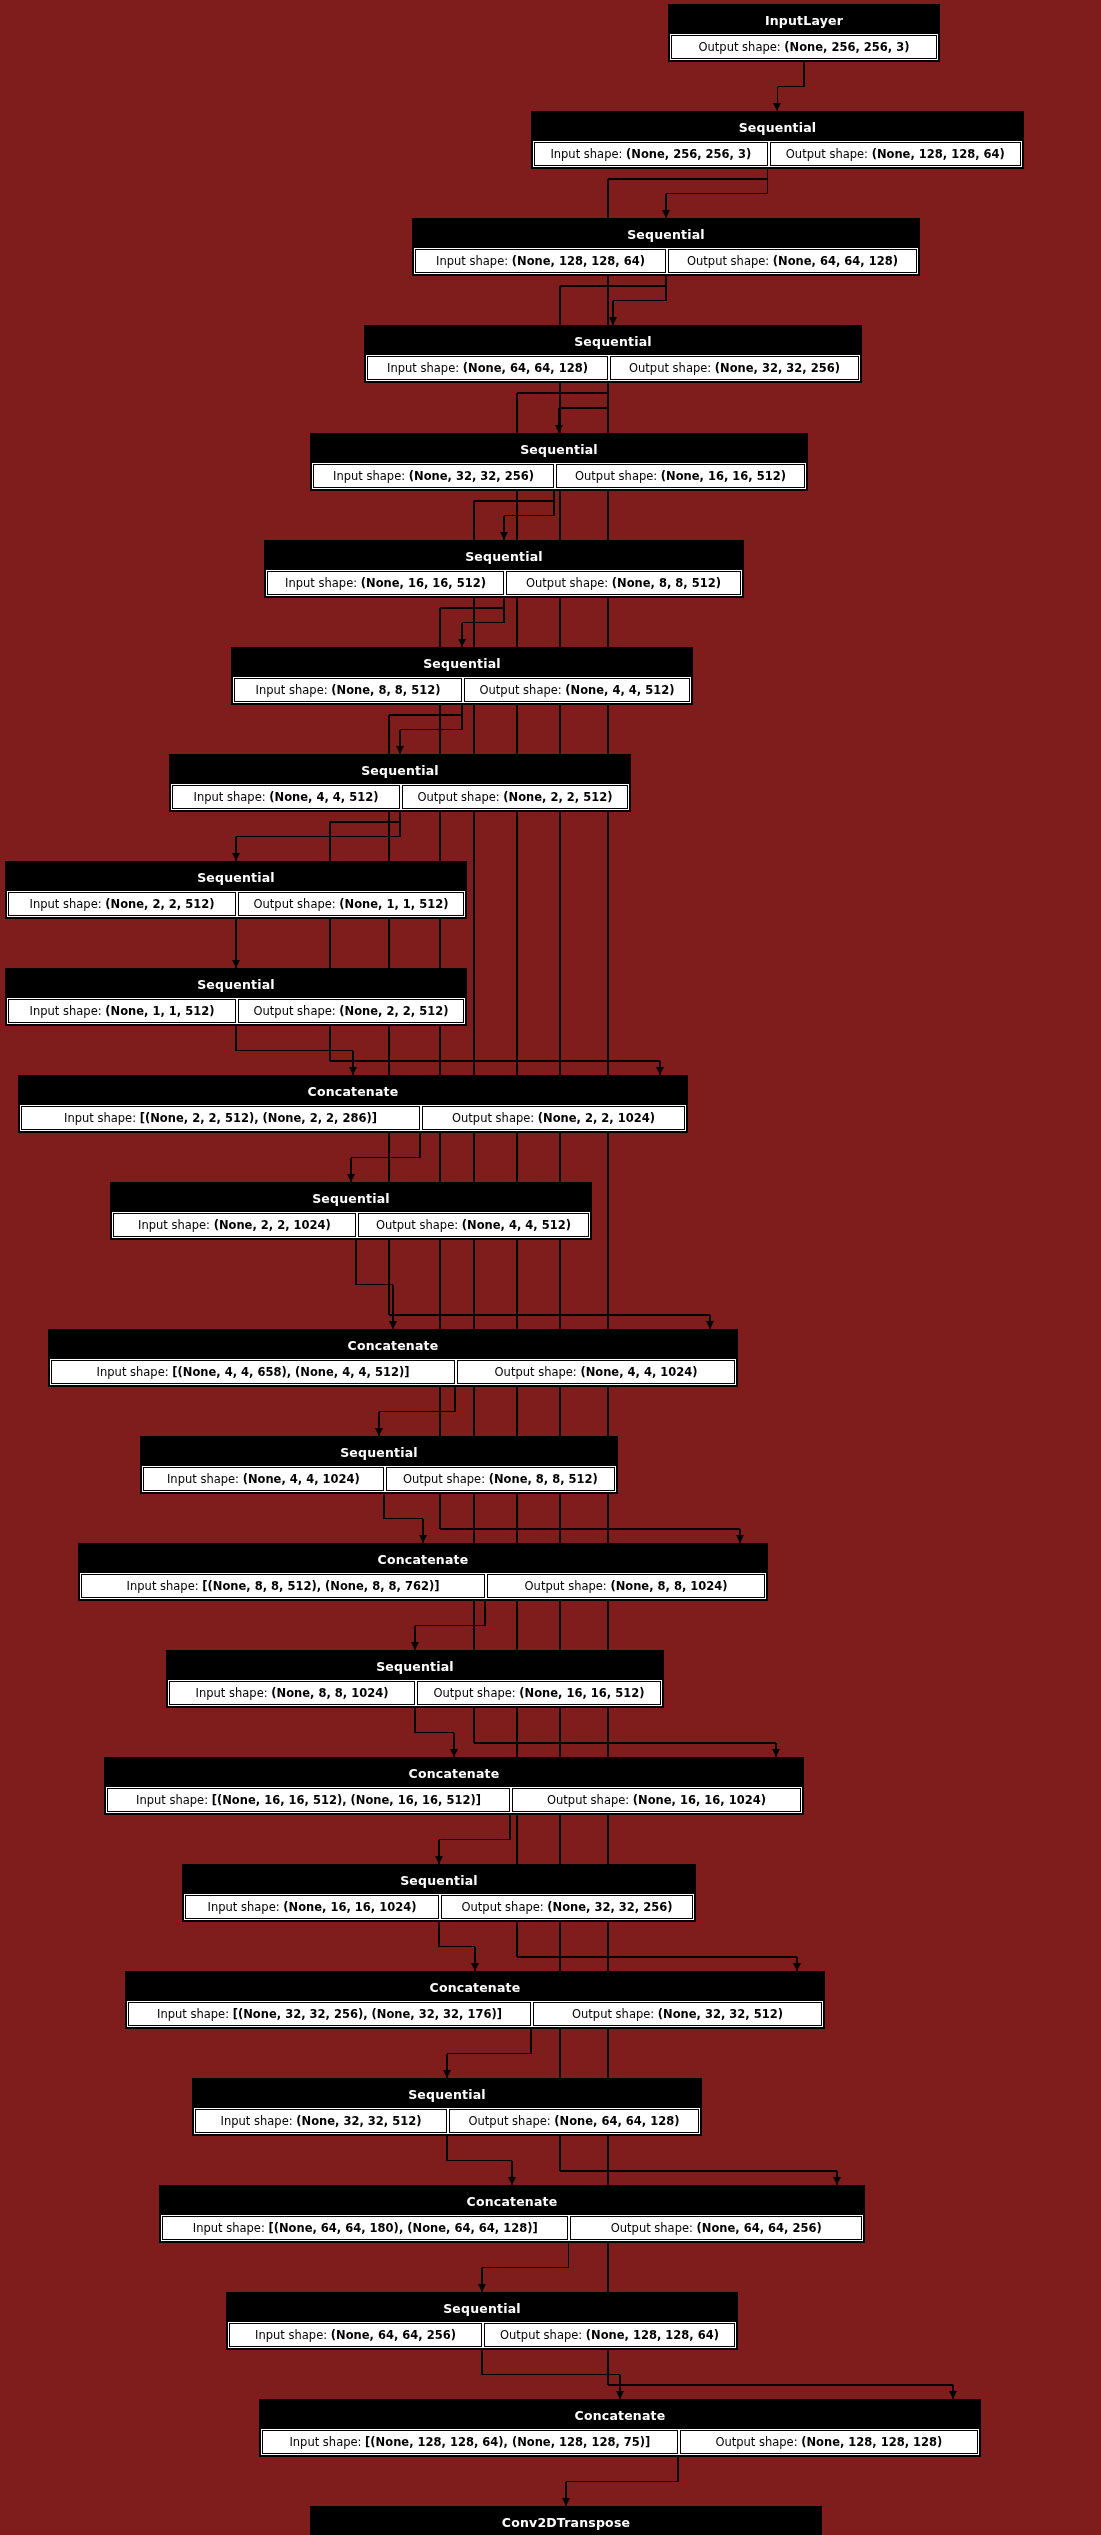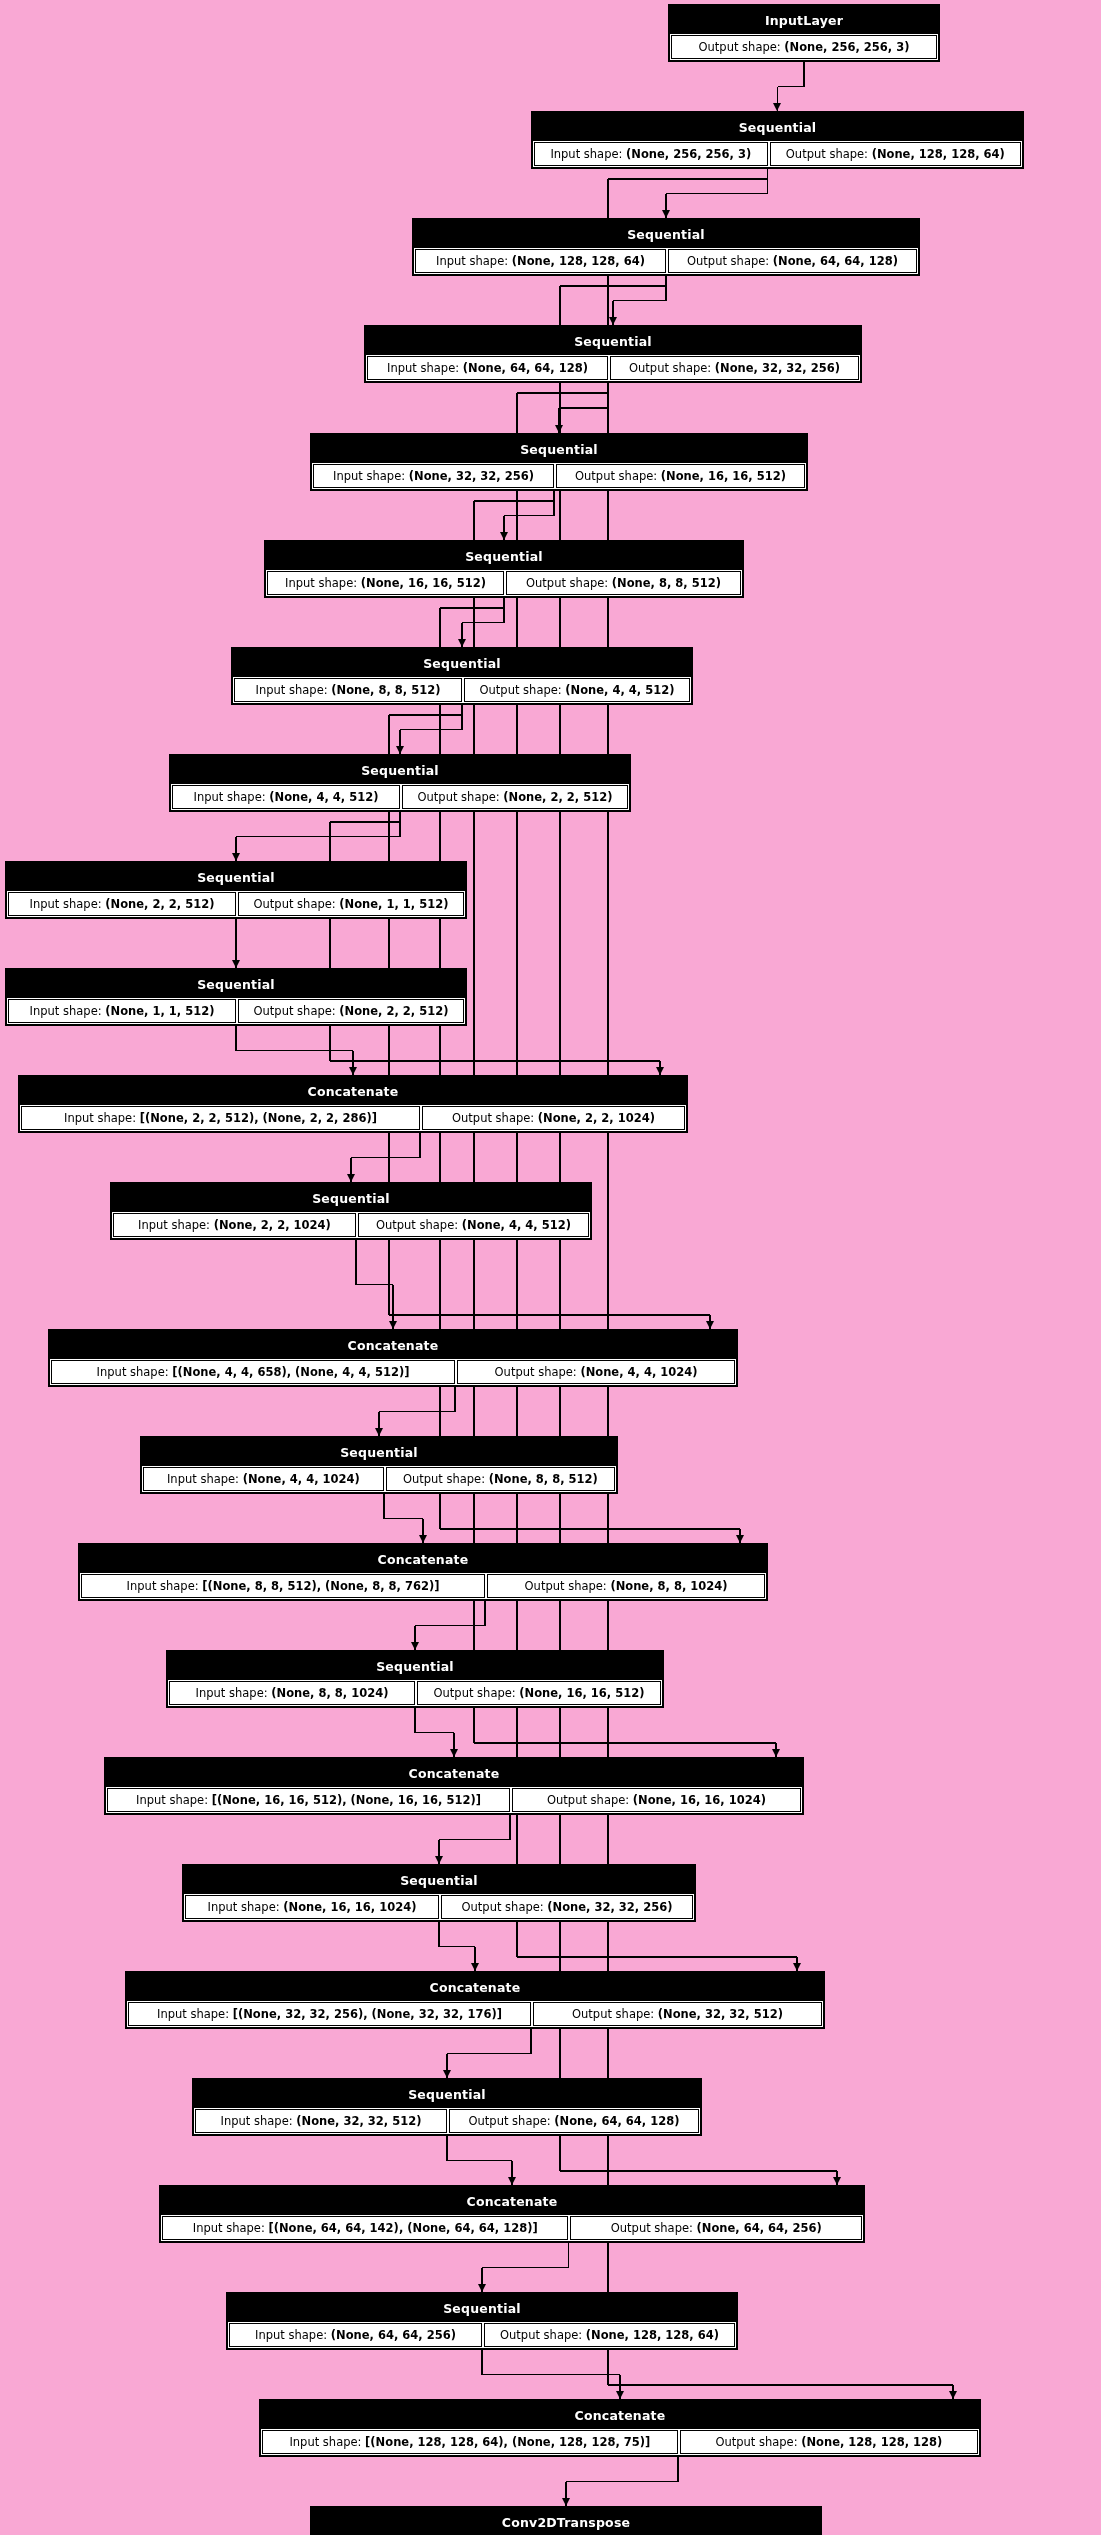--- a/index.html
+++ b/index.html
@@ -1,17 +1,17 @@
 <!DOCTYPE html>
 <html><head>
 <meta charset="utf-8">
 <style>
   html,body{margin:0;padding:0;background:#ffffff;}
   body{font-family:"DejaVu Sans","Liberation Sans",sans-serif;}
-  #canvas{position:relative;width:1101px;height:2535px;background:#f9a8d4;overflow:hidden;text-decoration:underline;}
+  #canvas{position:relative;width:1101px;height:2535px;background:#7f1d1d;overflow:hidden;text-decoration:underline;}
 
   .node{position:absolute;box-sizing:border-box;border:2px solid #000000;background:#ffffff;}
   .node-title{
     background:#000000;color:#ffffff;font-weight:bold;
     text-align:center;display:flex;align-items:center;justify-content:center;
     height:28px;font-size:12.5px;letter-spacing:.2px;
   }
   .node-body{display:flex;height:26px;background:#ffffff;}
   .cell{
     flex:0 0 auto;box-sizing:border-box;display:flex;align-items:center;justify-content:center;
@@ -306,21 +306,21 @@
       <div class="node" style="left: 192px; top: 2078px; width: 510px; height: 58px;">
         <div class="node-title">Sequential</div>
         <div class="node-body">
           <div class="cell" style="width: 252px;"><span class="lbl">Input shape:</span>&nbsp;<b>(None, 32, 32, 512)</b></div>
           <div class="cell full"><span class="lbl">Output shape:</span>&nbsp;<b>(None, 64, 64, 128)</b></div>
         </div>
       </div>
       <div class="node" style="left: 159px; top: 2185px; width: 706px; height: 58px;">
         <div class="node-title">Concatenate</div>
         <div class="node-body">
-          <div class="cell" style="width: 406.48px;"><span class="lbl">Input shape:</span>&nbsp;<b>[(None, 64, 64, 142), (None, 64, 64, 128)]</b></div>
+          <div class="cell" style="width: 406.48px;"><span class="lbl">Input shape:</span>&nbsp;<b>[(None, 64, 64, 180), (None, 64, 64, 128)]</b></div>
           <div class="cell full"><span class="lbl">Output shape:</span>&nbsp;<b>(None, 64, 64, 256)</b></div>
         </div>
       </div>
       <div class="node" style="left: 226px; top: 2292px; width: 512px; height: 58px;">
         <div class="node-title">Sequential</div>
         <div class="node-body">
           <div class="cell" style="width: 253px;"><span class="lbl">Input shape:</span>&nbsp;<b>(None, 64, 64, 256)</b></div>
           <div class="cell full"><span class="lbl">Output shape:</span>&nbsp;<b>(None, 128, 128, 64)</b></div>
         </div>
       </div>

